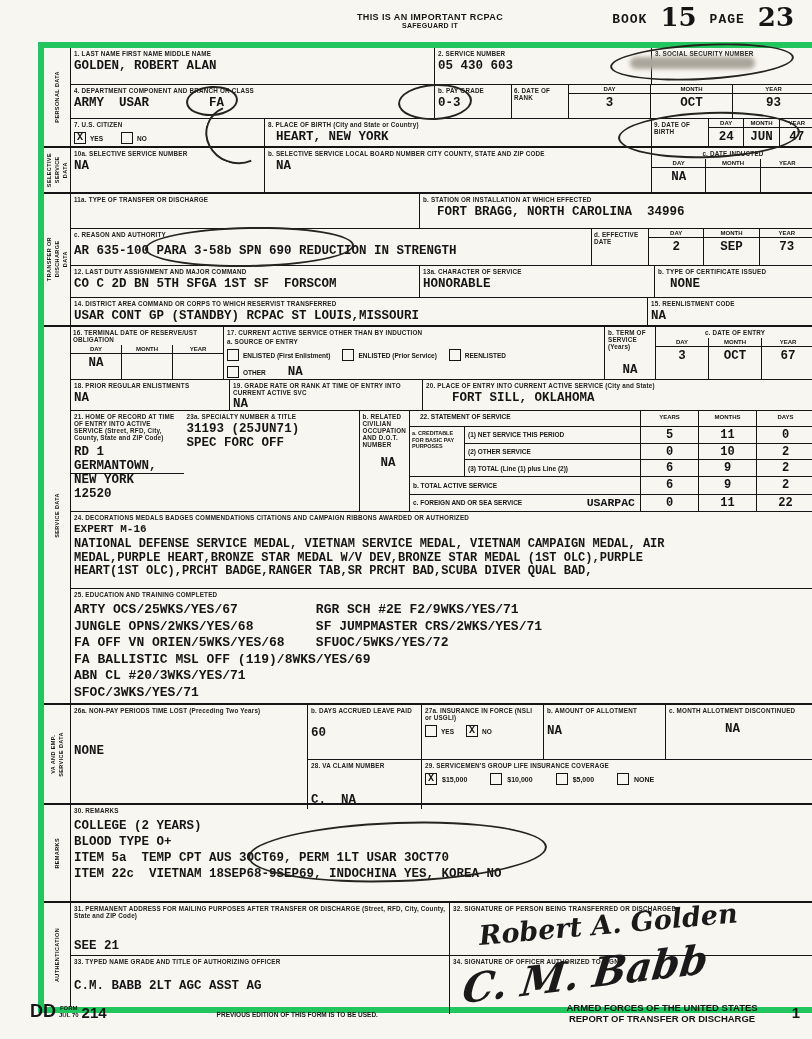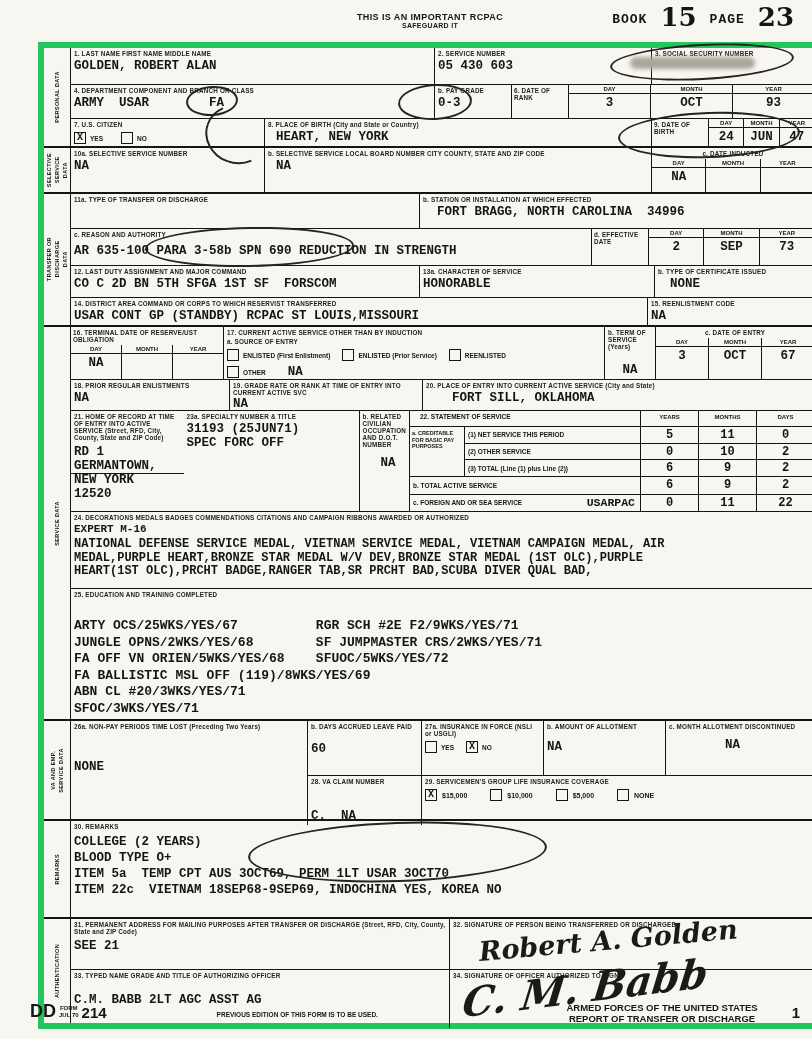--- a/index.html
+++ b/index.html
@@ -417,21 +417,21 @@
             <div class="lbl">24. DECORATIONS MEDALS BADGES COMMENDATIONS CITATIONS AND CAMPAIGN RIBBONS AWARDED OR AUTHORIZED</div>
             <div class="val" style="font-size:11px;margin-top:1px">EXPERT M-16</div>
             <div class="val val-md">NATIONAL DEFENSE SERVICE MEDAL, VIETNAM SERVICE MEDAL, VIETNAM CAMPAIGN MEDAL, AIR
 MEDAL,PURPLE HEART,BRONZE STAR MEDAL W/V DEV,BRONZE STAR MEDAL (1ST OLC),PURPLE
 HEART(1ST OLC),PRCHT BADGE,RANGER TAB,SR PRCHT BAD,SCUBA DIVER QUAL BAD,</div>
           </div>
         </div>
         <div class="row" style="flex:1">
           <div class="cell" style="flex:1">
             <div class="lbl">25. EDUCATION AND TRAINING COMPLETED</div>
-            <div class="val val-lg pre" style="margin-top:20px">ARTY OCS/25WKS/YES/67          RGR SCH #2E F2/9WKS/YES/71
+            <div class="val val-lg pre" style="margin-top:4px">ARTY OCS/25WKS/YES/67          RGR SCH #2E F2/9WKS/YES/71
 JUNGLE OPNS/2WKS/YES/68        SF JUMPMASTER CRS/2WKS/YES/71
 FA OFF VN ORIEN/5WKS/YES/68    SFUOC/5WKS/YES/72
 FA BALLISTIC MSL OFF (119)/8WKS/YES/69
 ABN CL #20/3WKS/YES/71
 SFOC/3WKS/YES/71</div>
           </div>
         </div>
       </div>
     </div>
 
@@ -510,21 +510,21 @@
     </div>
 
     <div class="sec" style="height:104px">
       <div class="vstrip">
           <span class="vtext">AUTHENTICATION</span>
         </div>
       <div class="sec-body">
         <div class="row" style="height:52px">
           <div class="cell" style="width:372px">
             <div class="lbl">31. PERMANENT ADDRESS FOR MAILING PURPOSES AFTER TRANSFER OR DISCHARGE (Street, RFD, City, County, State and ZIP Code)</div>
-            <div class="val" style="margin-top:4px">SEE 21</div>
+            <div class="val" style="margin-top:20px">SEE 21</div>
           </div>
           <div class="cell ovis" style="flex:1">
             <div class="lbl">32. SIGNATURE OF PERSON BEING TRANSFERRED OR DISCHARGED</div>
             <div class="sig">Robert A. Golden</div>
           </div>
         </div>
         <div class="row" style="flex:1">
           <div class="cell" style="width:372px">
             <div class="lbl">33. TYPED NAME GRADE AND TITLE OF AUTHORIZING OFFICER</div>
             <div class="val" style="margin-top:14px">C.M. BABB 2LT AGC ASST AG</div>

